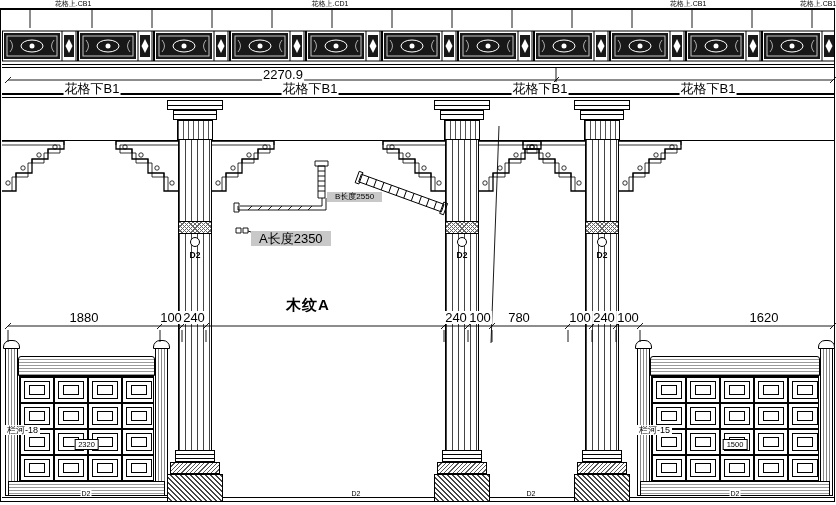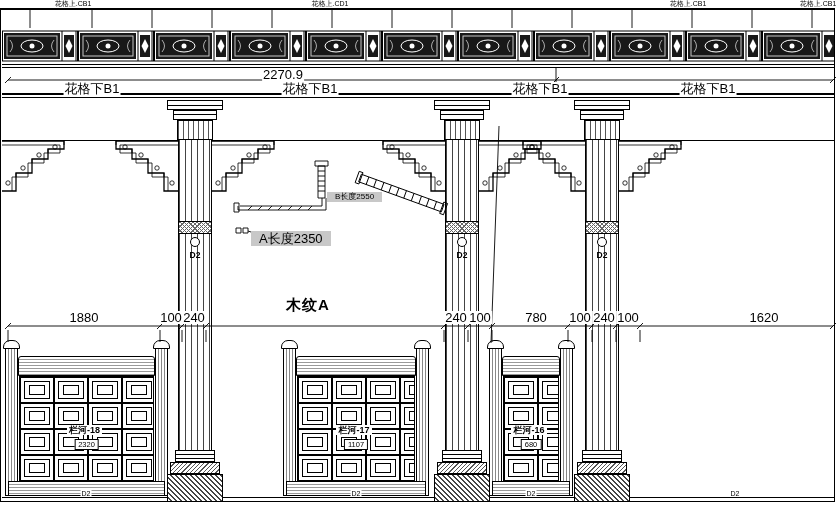--- a/index.html
+++ b/index.html
@@ -42,21 +42,21 @@
   .post{position:absolute;top:8px;height:148px;width:13px;border:1px solid #000;
         background:repeating-linear-gradient(90deg,#fff 0 2px,#888 2px 3px)}
   .post.pl{left:0}.post.pr{right:0}
   .postcap{position:absolute;top:0;width:17px;height:9px;border:1px solid #000;border-radius:7px 7px 0 0;background:#fff}
   .postcap.pl{left:-2px}.postcap.pr{right:-2px}
   .toprail{position:absolute;left:13px;right:13px;top:16px;height:20px;border:1px solid #000;border-radius:3px 3px 0 0;
         background:repeating-linear-gradient(180deg,#fff 0 2px,#999 2px 3px)}
   .panel{position:absolute;left:14px;right:14px;top:36px;height:105px;border:1px solid #000;background:#fff;overflow:hidden}
   .botrail{position:absolute;left:3px;right:3px;top:141px;height:15px;border:1px solid #000;
         background:repeating-linear-gradient(180deg,#fff 0 2px,#999 2px 3px)}
-  .rlabel{position:absolute;left:0;right:4px;top:84px;text-align:center;font-weight:bold;font-size:9px}
+  .rlabel{position:absolute;left:0;right:4px;top:84px;text-align:left;font-weight:normal;font-size:9px}
   .rlabel span{background:#fff;padding:0 2px}
   .rnum{position:absolute;left:50%;transform:translateX(-50%);top:99px;font-size:7.5px;background:#fff;border:1px solid #000;padding:0 3px}
 
   .bracket{position:absolute;width:64px;height:52px;overflow:visible}
   .flip{transform:scaleX(-1)}
   .note1{position:absolute;left:308px;top:272px;transform:translateX(-50%);font-size:15px;font-weight:bold;letter-spacing:1px;white-space:nowrap}
   .note2{position:absolute;left:308px;top:296px;transform:translateX(-50%);font-size:15px;font-weight:bold;letter-spacing:1px;white-space:nowrap}
   .dim{font-size:13px}
   .tiny{font-size:7px}
 </style>
@@ -180,49 +180,34 @@
     <div class="toprail"></div>
     <div class="panel">
       <svg width="100%" height="100%">
           <rect width="100%" height="100%" fill="url(#lat)"></rect>
         </svg>
     </div>
     <div class="botrail"></div>
     <div class="rlabel"><span>栏河-18</span></div>
     <div class="rnum">2320</div>
   </div>
-  <div class="railing" style="left:283px;width:146px">
+  <div class="railing" style="left:637px;width:196px">
     <div class="post pl"></div>
     <div class="post pr"></div>
     <div class="postcap pl"></div>
     <div class="postcap pr"></div>
     <div class="toprail"></div>
     <div class="panel">
       <svg width="100%" height="100%">
           <rect width="100%" height="100%" fill="url(#lat)"></rect>
         </svg>
     </div>
     <div class="botrail"></div>
-    <div class="rlabel"><span>栏河-17</span></div>
-    <div class="rnum">1107</div>
-  </div>
-  <div class="railing" style="left:489px;width:84px">
-    <div class="post pl"></div>
-    <div class="post pr"></div>
-    <div class="postcap pl"></div>
-    <div class="postcap pr"></div>
-    <div class="toprail"></div>
-    <div class="panel">
-      <svg width="100%" height="100%">
-          <rect width="100%" height="100%" fill="url(#lat)"></rect>
-        </svg>
-    </div>
-    <div class="botrail"></div>
-    <div class="rlabel"><span>栏河-16</span></div>
-    <div class="rnum">680</div>
+    <div class="rlabel"><span>栏河-15</span></div>
+    <div class="rnum">1500</div>
   </div>
 
   <svg class="abs" style="left:0;top:0;width:836px;height:505px;pointer-events:none" viewBox="0 0 836 505">
     <g stroke="#000" fill="none" stroke-width="0.9">
       <path d="M30,10V28M92,10V28M152,10V28M212,10V28M272,10V28M332,10V28M392,10V28M452,10V28M512,10V28M572,10V28M632,10V28M692,10V28M752,10V28M812,10V28"></path>
       <path d="M8,80H833 M5,83L11,77 M553,83L559,77 M830,83L836,77 M556,68V90"></path>
       <path d="M8,326H833"></path>
       <path d="M5,329L11,323 M157,329L163,323 M179,329L185,323 M203,329L209,323 M441,329L447,323 M465,329L471,323 M489,329L495,323 M565,329L571,323 M589,329L595,323 M613,329L619,323 M637,329L643,323 M830,329L836,323"></path>
       <path d="M8,330V342 M160,330V342 M182,330V342 M206,330V342 M444,330V342 M468,330V342 M492,330V342 M568,330V342 M592,330V342 M616,330V342 M640,330V342"></path>
       <path d="M499,126L491,343"></path>
@@ -253,21 +238,21 @@
   <div class="txt gmask" style="left:327px;top:192px;font-size:8px">B长度2550</div>
   <div class="txt gmask" style="left:251px;top:231px;font-size:13px">A长度2350</div>
 
   <div class="note2">木纹A</div>
 
   <div class="txt ctr dim mask" style="left:84px;top:311px">1880</div>
   <div class="txt ctr dim mask" style="left:171px;top:311px">100</div>
   <div class="txt ctr dim mask" style="left:194px;top:311px">240</div>
   <div class="txt ctr dim mask" style="left:456px;top:311px">240</div>
   <div class="txt ctr dim mask" style="left:480px;top:311px">100</div>
-  <div class="txt ctr dim mask" style="left:536px;top:311px">780</div>
+  <div class="txt ctr dim mask" style="left:519px;top:311px">780</div>
   <div class="txt ctr dim mask" style="left:580px;top:311px">100</div>
   <div class="txt ctr dim mask" style="left:604px;top:311px">240</div>
   <div class="txt ctr dim mask" style="left:628px;top:311px">100</div>
   <div class="txt ctr dim mask" style="left:764px;top:311px">1620</div>
 
   <div class="txt ctr tiny mask" style="left:86px;top:490px">D2</div>
   <div class="txt ctr tiny mask" style="left:356px;top:490px">D2</div>
   <div class="txt ctr tiny mask" style="left:531px;top:490px">D2</div>
   <div class="txt ctr tiny mask" style="left:735px;top:490px">D2</div>
 

